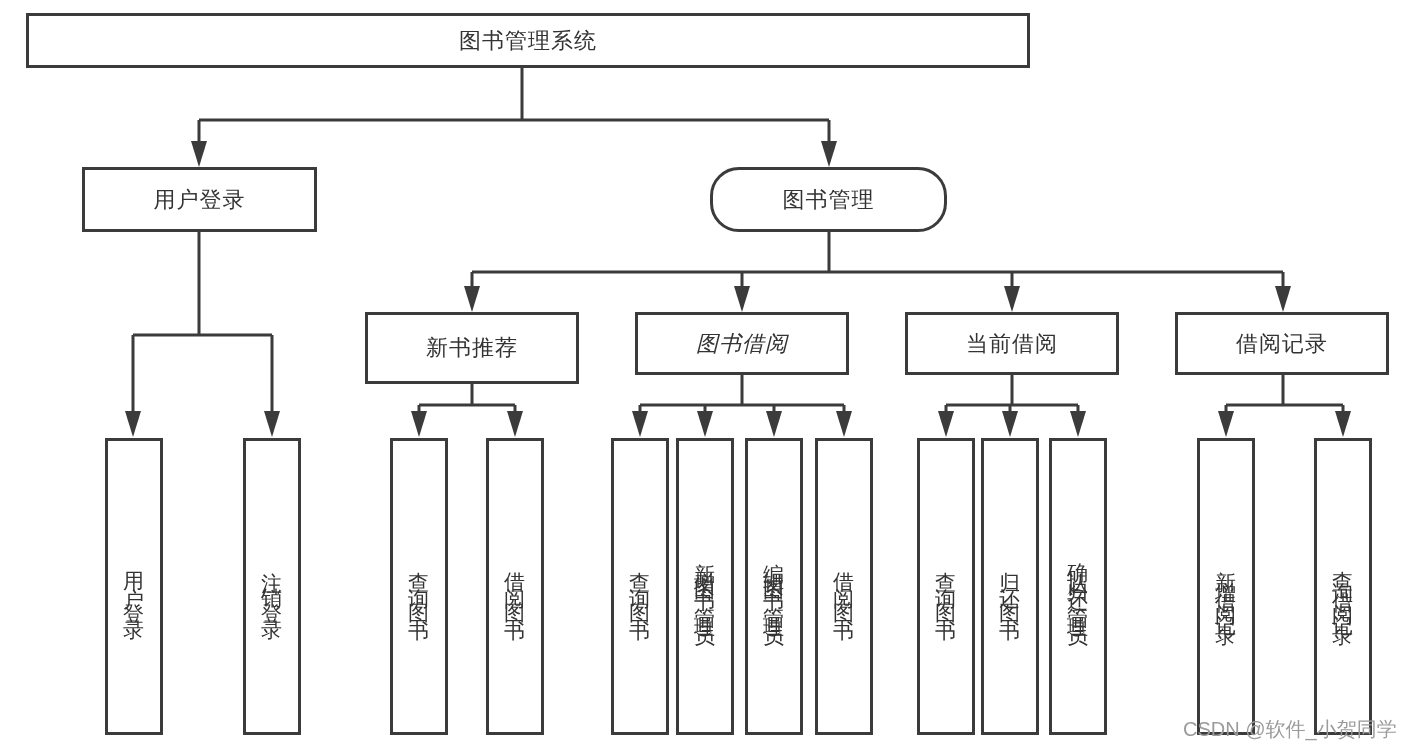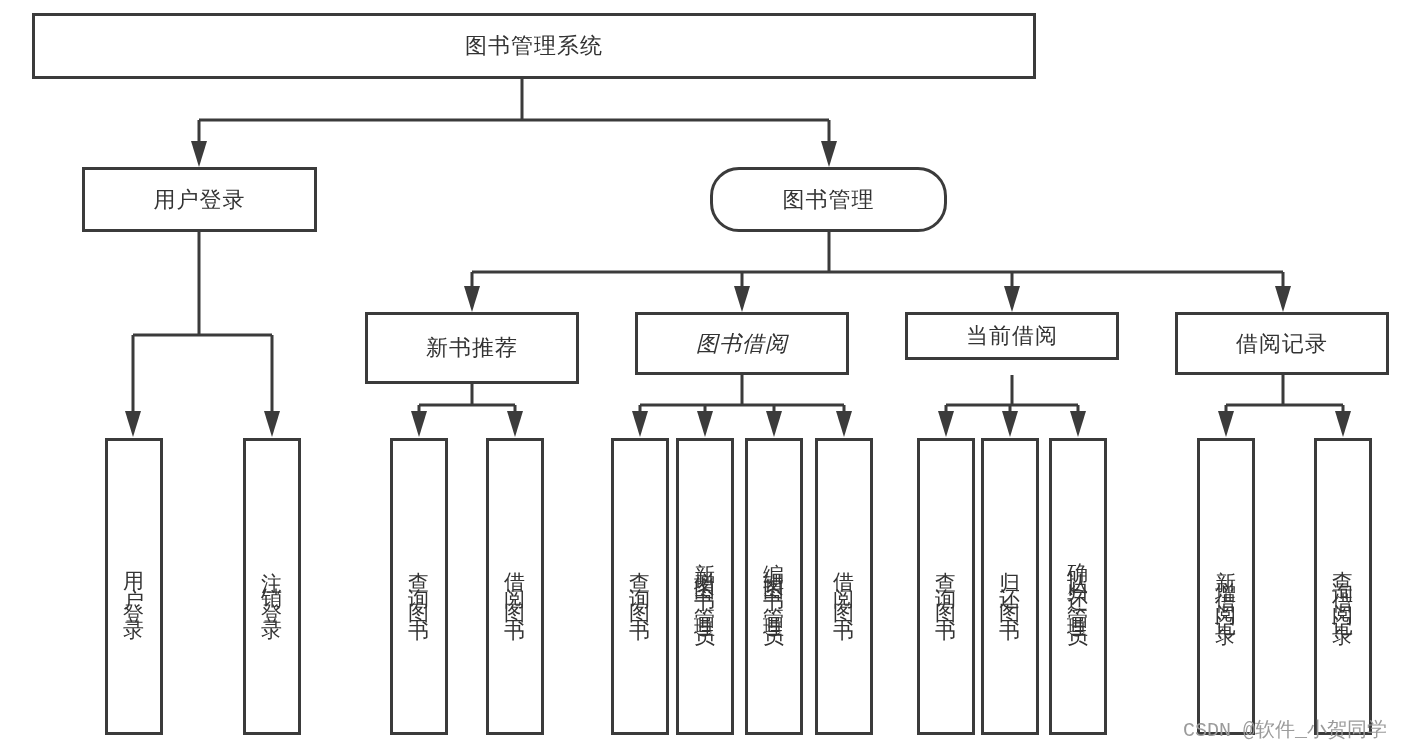--- a/index.html
+++ b/index.html
@@ -40,26 +40,26 @@
     writing-mode: vertical-rl;
     text-orientation: mixed;
     font-size: 21px;
     line-height: 1;
   }
   .sp-wide  { letter-spacing: 16px; }
   .sp-med   { letter-spacing: 11px; }
   .sp-tight { letter-spacing: 9px; }
 
   
-  .n-root            { left: 32px;   top: 13px;  width: 1004px; height: 66px; }
+  .n-root            { left: 26px;   top: 13px;  width: 1004px; height: 55px; }
   .n-user-login      { left: 82px;   top: 167px; width: 235px;  height: 65px; }
   .n-book-mgmt       { left: 710px;  top: 167px; width: 237px;  height: 65px; border-radius: 29px; }
   .n-new-book        { left: 365px;  top: 312px; width: 214px;  height: 72px; }
   .n-book-borrow     { left: 635px;  top: 312px; width: 214px;  height: 63px; font-style: italic; }
-  .n-current-borrow  { left: 905px;  top: 312px; width: 214px;  height: 48px; }
+  .n-current-borrow  { left: 905px;  top: 312px; width: 214px;  height: 63px; }
   .n-borrow-record   { left: 1175px; top: 312px; width: 214px;  height: 63px; }
 
   .leaf { top: 438px; width: 58px; height: 297px; }
   .l-01 { left: 105px; }
   .l-02 { left: 243px; }
   .l-03 { left: 390px; }
   .l-04 { left: 486px; }
   .l-05 { left: 611px; }
   .l-06 { left: 676px; }
   .l-07 { left: 745px; }
@@ -71,21 +71,20 @@
   .l-13 { left: 1314px; }
 
   .watermark {
     position: absolute;
     left: 1183px;
     top: 716px;
     font-size: 20px;
     color: #9b9b9b;
     white-space: nowrap;
     z-index: 5;
-    font-family: Liberation Mono, monospace;
   }
 </style>
 </head>
 <body>
 
 <div class="canvas">
 
   <svg class="connectors" width="1405" height="747" viewBox="0 0 1405 747">
     <g stroke="#3b3b3b" stroke-width="3" fill="none">
 

